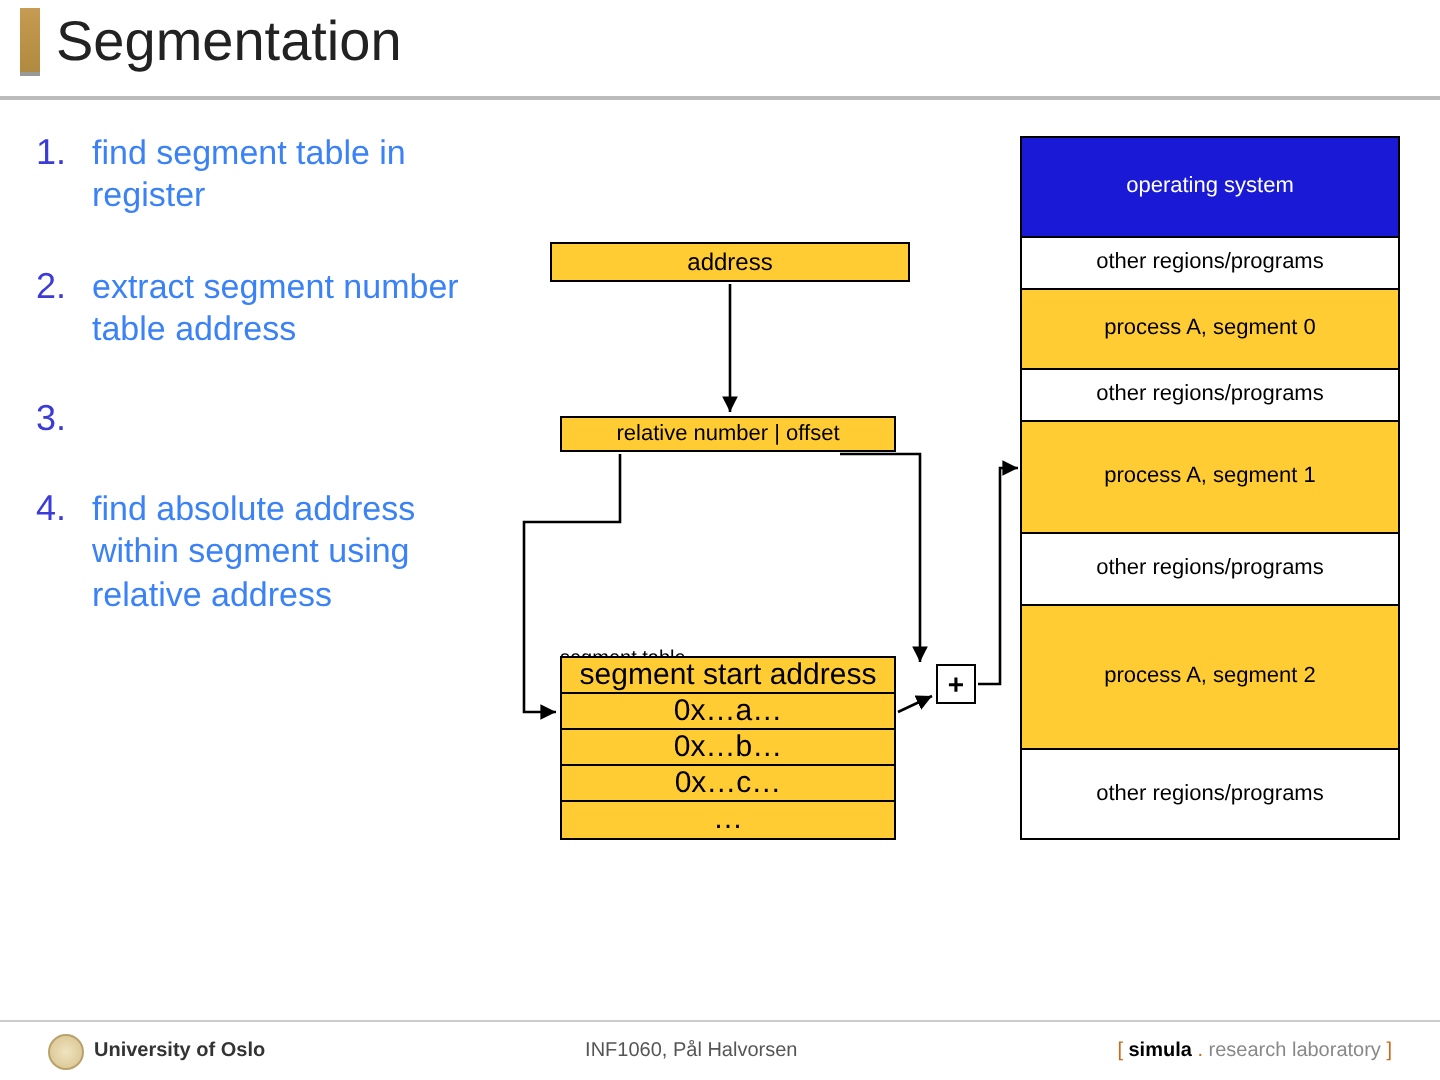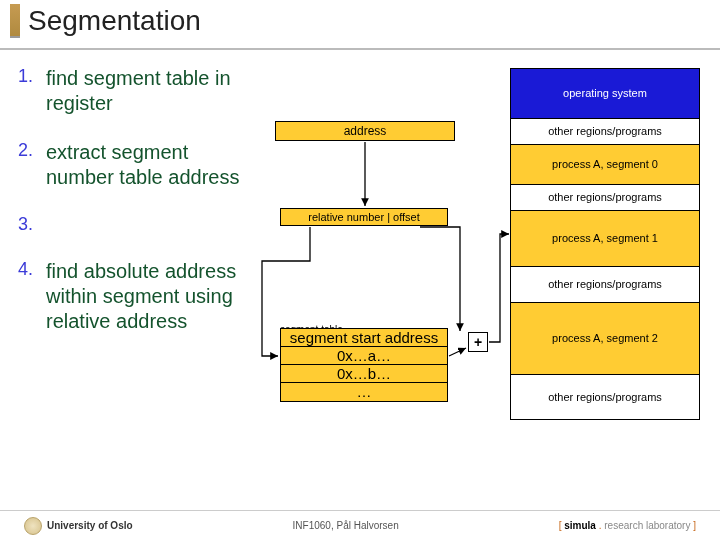--- a/index.html
+++ b/index.html
@@ -51,22 +51,22 @@
     display: flex;
     margin-bottom: 24px;
   }
   .step-num {
     font-size: 18px;
     color: #3b3bd8;
     width: 28px;
     font-weight: normal;
   }
   .step-text {
-    font-size: 20px;
-    color: #14532d;
+    font-size: 17px;
+    color: #3b82f6;
     line-height: 1.25;
     flex: 1;
   }
 
   
   .address-box {
     position: absolute;
     left: 275px;
     top: 65px;
     width: 180px;
@@ -236,20 +236,21 @@
       <span>|</span>
       <span>offset</span>
     </div>
   </div>
 
   <div class="seg-table-label">segment table</div>
   <div class="seg-table">
     <div class="row">segment start address</div>
     <div class="row">0x…a…</div>
     <div class="row">0x…b…</div>
+    <div class="row">0x…c…</div>
     <div class="row">…</div>
   </div>
 
   <div class="plus-box">+</div>
 
   <div class="mem">
     <div class="mrow os">operating system</div>
     <div class="mrow other">other regions/programs</div>
     <div class="mrow procA h0">process A, segment 0</div>
     <div class="mrow other">other regions/programs</div>

